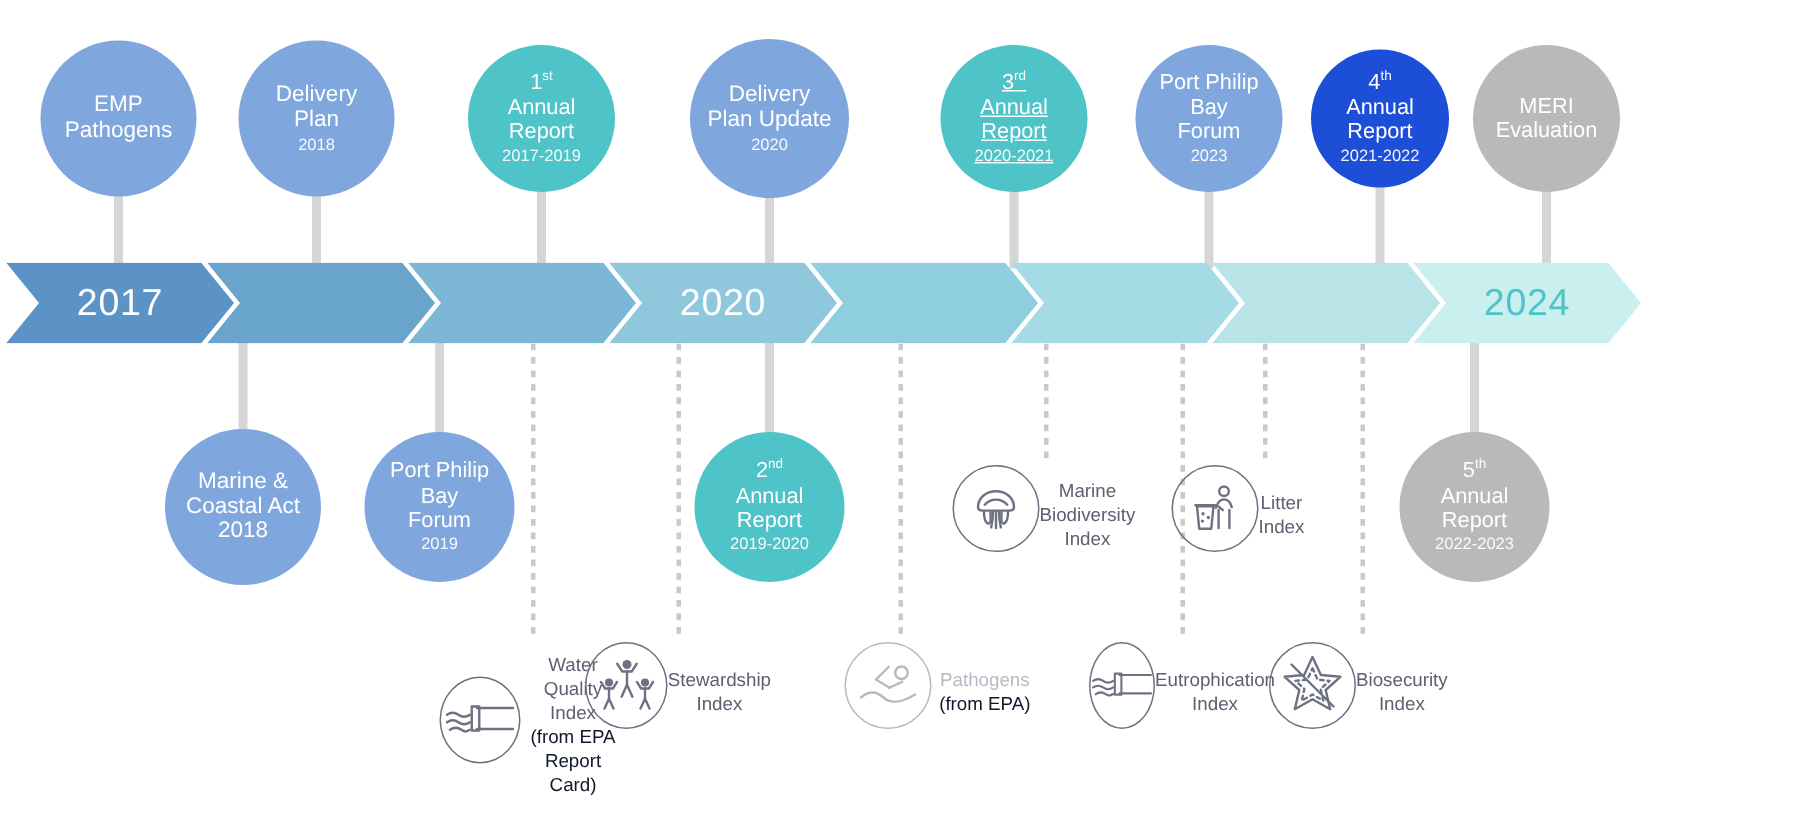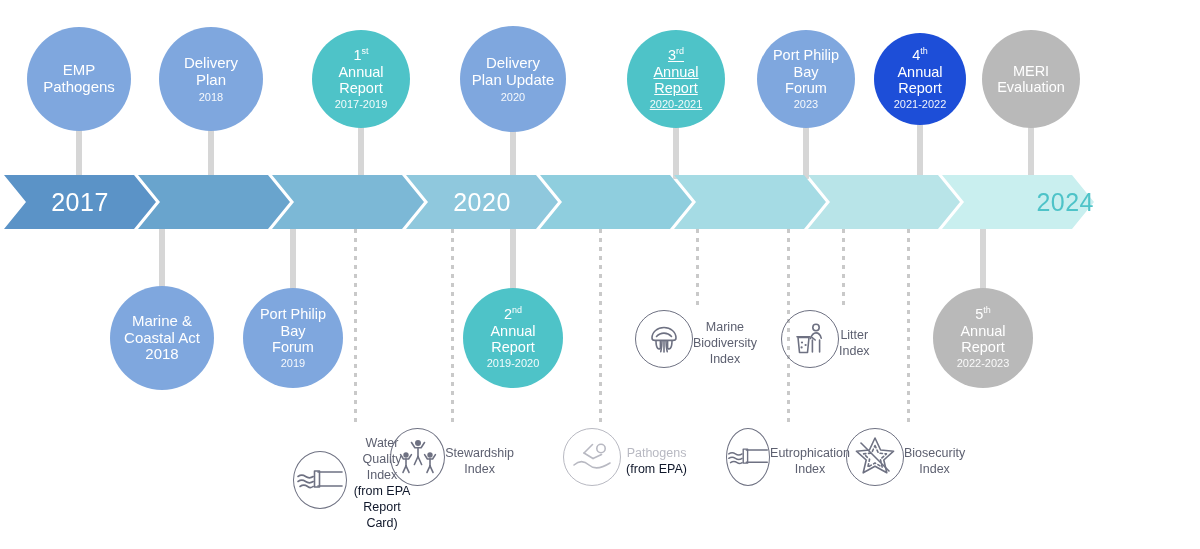--- a/index.html
+++ b/index.html
@@ -88,21 +88,21 @@
       </div>
       <div class="seg" style="left: 536px; width: 152px;">
         <div class="segfill" style="background: rgb(143, 206, 222);"></div>
       </div>
       <div class="seg" style="left: 670px; width: 152px;">
         <div class="segfill" style="background: rgb(165, 219, 228);"></div>
       </div>
       <div class="seg" style="left: 804px; width: 152px;">
         <div class="segfill" style="background: rgb(184, 228, 232);"></div>
       </div>
-      <div class="seg" style="left: 938px; width: 152px; justify-content: flex-end;">
+      <div class="seg" style="left: 938px; width: 152px;">
         <div class="segfill" style="background: rgb(201, 239, 239);"></div>
         <span class="yr" style="color: rgb(78, 195, 200);">2024</span>
       </div>
     </div>
 
   <div id="top-events">
       <div class="circ" style="width: 104px; height: 104px; left: 27px; top: 27px; background: rgb(127, 167, 222); font-size: 15px;">
         <span class="ln">EMP</span>
         <span class="ln">Pathogens</span>
       </div>

